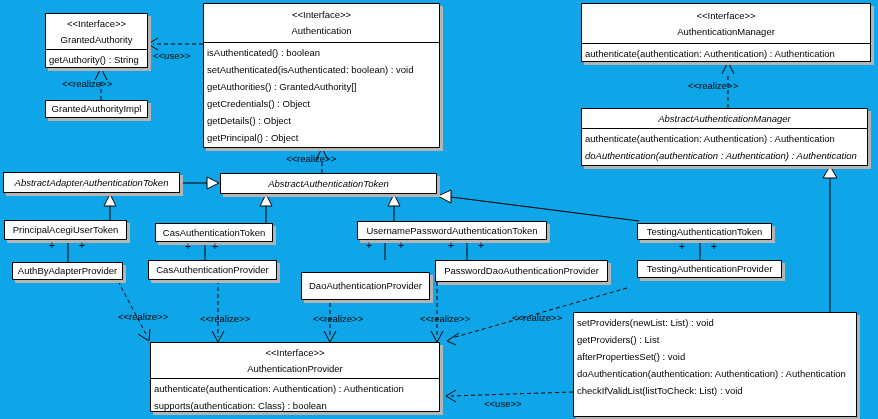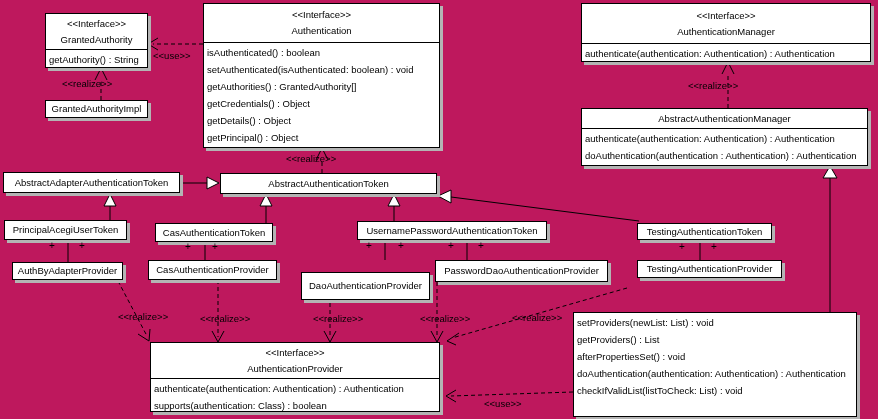--- a/index.html
+++ b/index.html
@@ -3,21 +3,21 @@
 <meta charset="utf-8">
 <style>
   html,body { margin:0; padding:0; }
   body {
     font-family: "Liberation Sans", sans-serif;
     background:#ececec;
   }
   .canvas {
     position:relative;
     width:878px; height:419px;
-    background:#be185d;
+    background:#0ea5e9;
     overflow:hidden;
     font-size:9.5px;
     color:#000;
   }
   .wires { position:absolute; left:0; top:0; z-index:1; pointer-events:none; }
   .uml-box {
     position:absolute;
     background:#fff;
     border:1px solid #000;
     box-shadow:3px 3px 0 #b4b4b4;
@@ -25,21 +25,21 @@
     z-index:2;
     overflow:hidden;
   }
   .hdr {
     box-sizing:border-box;
     border-bottom:1px solid #000;
     display:flex; flex-direction:column; justify-content:center;
     text-align:center;
   }
   .stereo, .cname { line-height:16px; white-space:nowrap; }
-  .cname.it, .m.it { }
+  .cname.it, .m.it { font-style:italic; }
   .single {
     display:flex; align-items:center; justify-content:center;
     text-align:center; white-space:nowrap;
   }
   .methods { padding-top:1px; }
   .m {
     height:17px; display:flex; align-items:center;
     padding-left:3px; white-space:nowrap;
   }
   .edge-label {

